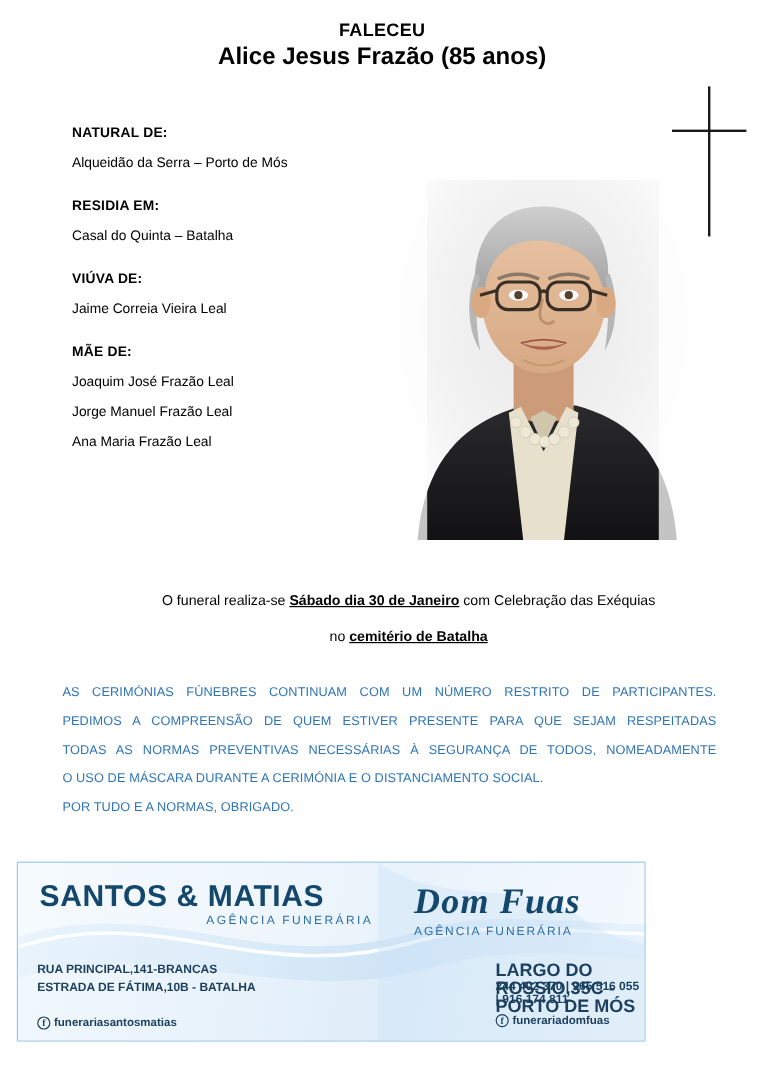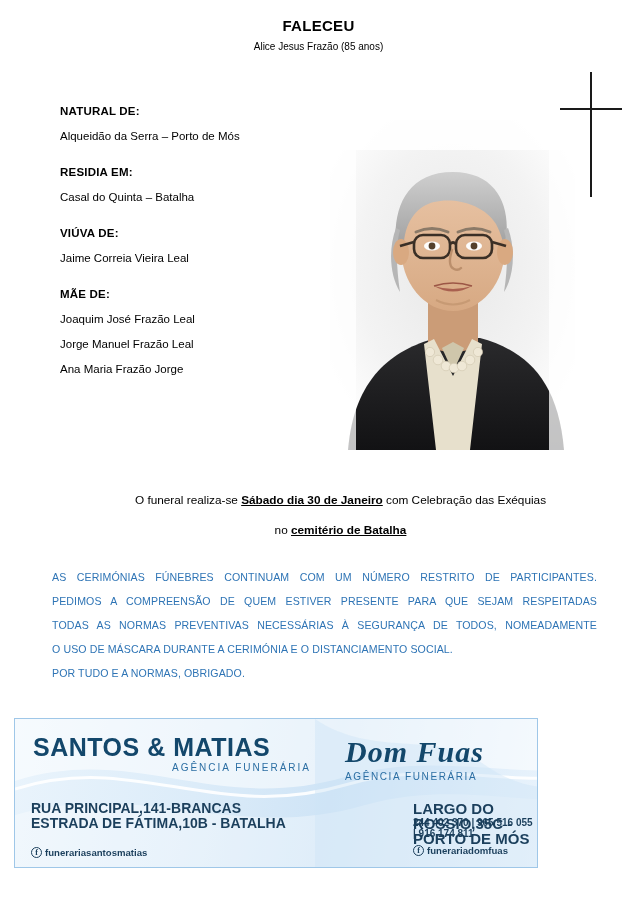--- a/index.html
+++ b/index.html
@@ -28,22 +28,22 @@
     text-align: center;
     padding-top: 16px;
   }
   .header .line1 {
     font-size: 15px;
     font-weight: bold;
     letter-spacing: 0.3px;
     line-height: 20px;
   }
   .header .line2 {
-    font-size: 10px;
-    font-weight: normal;
+    font-size: 20px;
+    font-weight: bold;
     line-height: 22px;
   }
 
   
   .details {
     position: absolute;
     left: 60px;
     top: 105px;
     width: 300px;
   }
@@ -153,21 +153,21 @@
     text-align: right;
     width: 278px;
     font-size: 10px;
     color: #2b6ea3;
     letter-spacing: 2px;
     margin-top: 1px;
   }
   .addr {
     position: absolute;
     left: 16px; top: 82px;
-    font-size: 14px;
+    font-size: 10px;
     font-weight: bold;
     color: #1b3f5c;
     line-height: 15px;
   }
   .phones-l {
     position: absolute;
     left: 16px; top: 113px;
     font-size: 9.6px;
     font-weight: bold;
     color: #1b3f5c;
@@ -345,21 +345,21 @@
 
     <div class="det-label">RESIDIA EM:</div>
     <div class="det-value">Casal do Quinta – Batalha</div>
 
     <div class="det-label">VIÚVA DE:</div>
     <div class="det-value">Jaime Correia Vieira Leal</div>
 
     <div class="det-label">MÃE DE:</div>
     <div class="det-value">Joaquim José Frazão Leal</div>
     <div class="det-value">Jorge Manuel Frazão Leal</div>
-    <div class="det-value">Ana Maria Frazão Jorge</div>
+    <div class="det-value">Ana Maria Frazão Leal</div>
   </div>
 
   <div class="funeral">
     <div>
       <span>O funeral realiza-se </span><span class="bu">Sábado dia 30 de Janeiro</span><span> com Celebração das Exéquias</span>
     </div>
     <div>
       <span>no </span><span class="bu">cemitério de Batalha</span>
     </div>
   </div>

